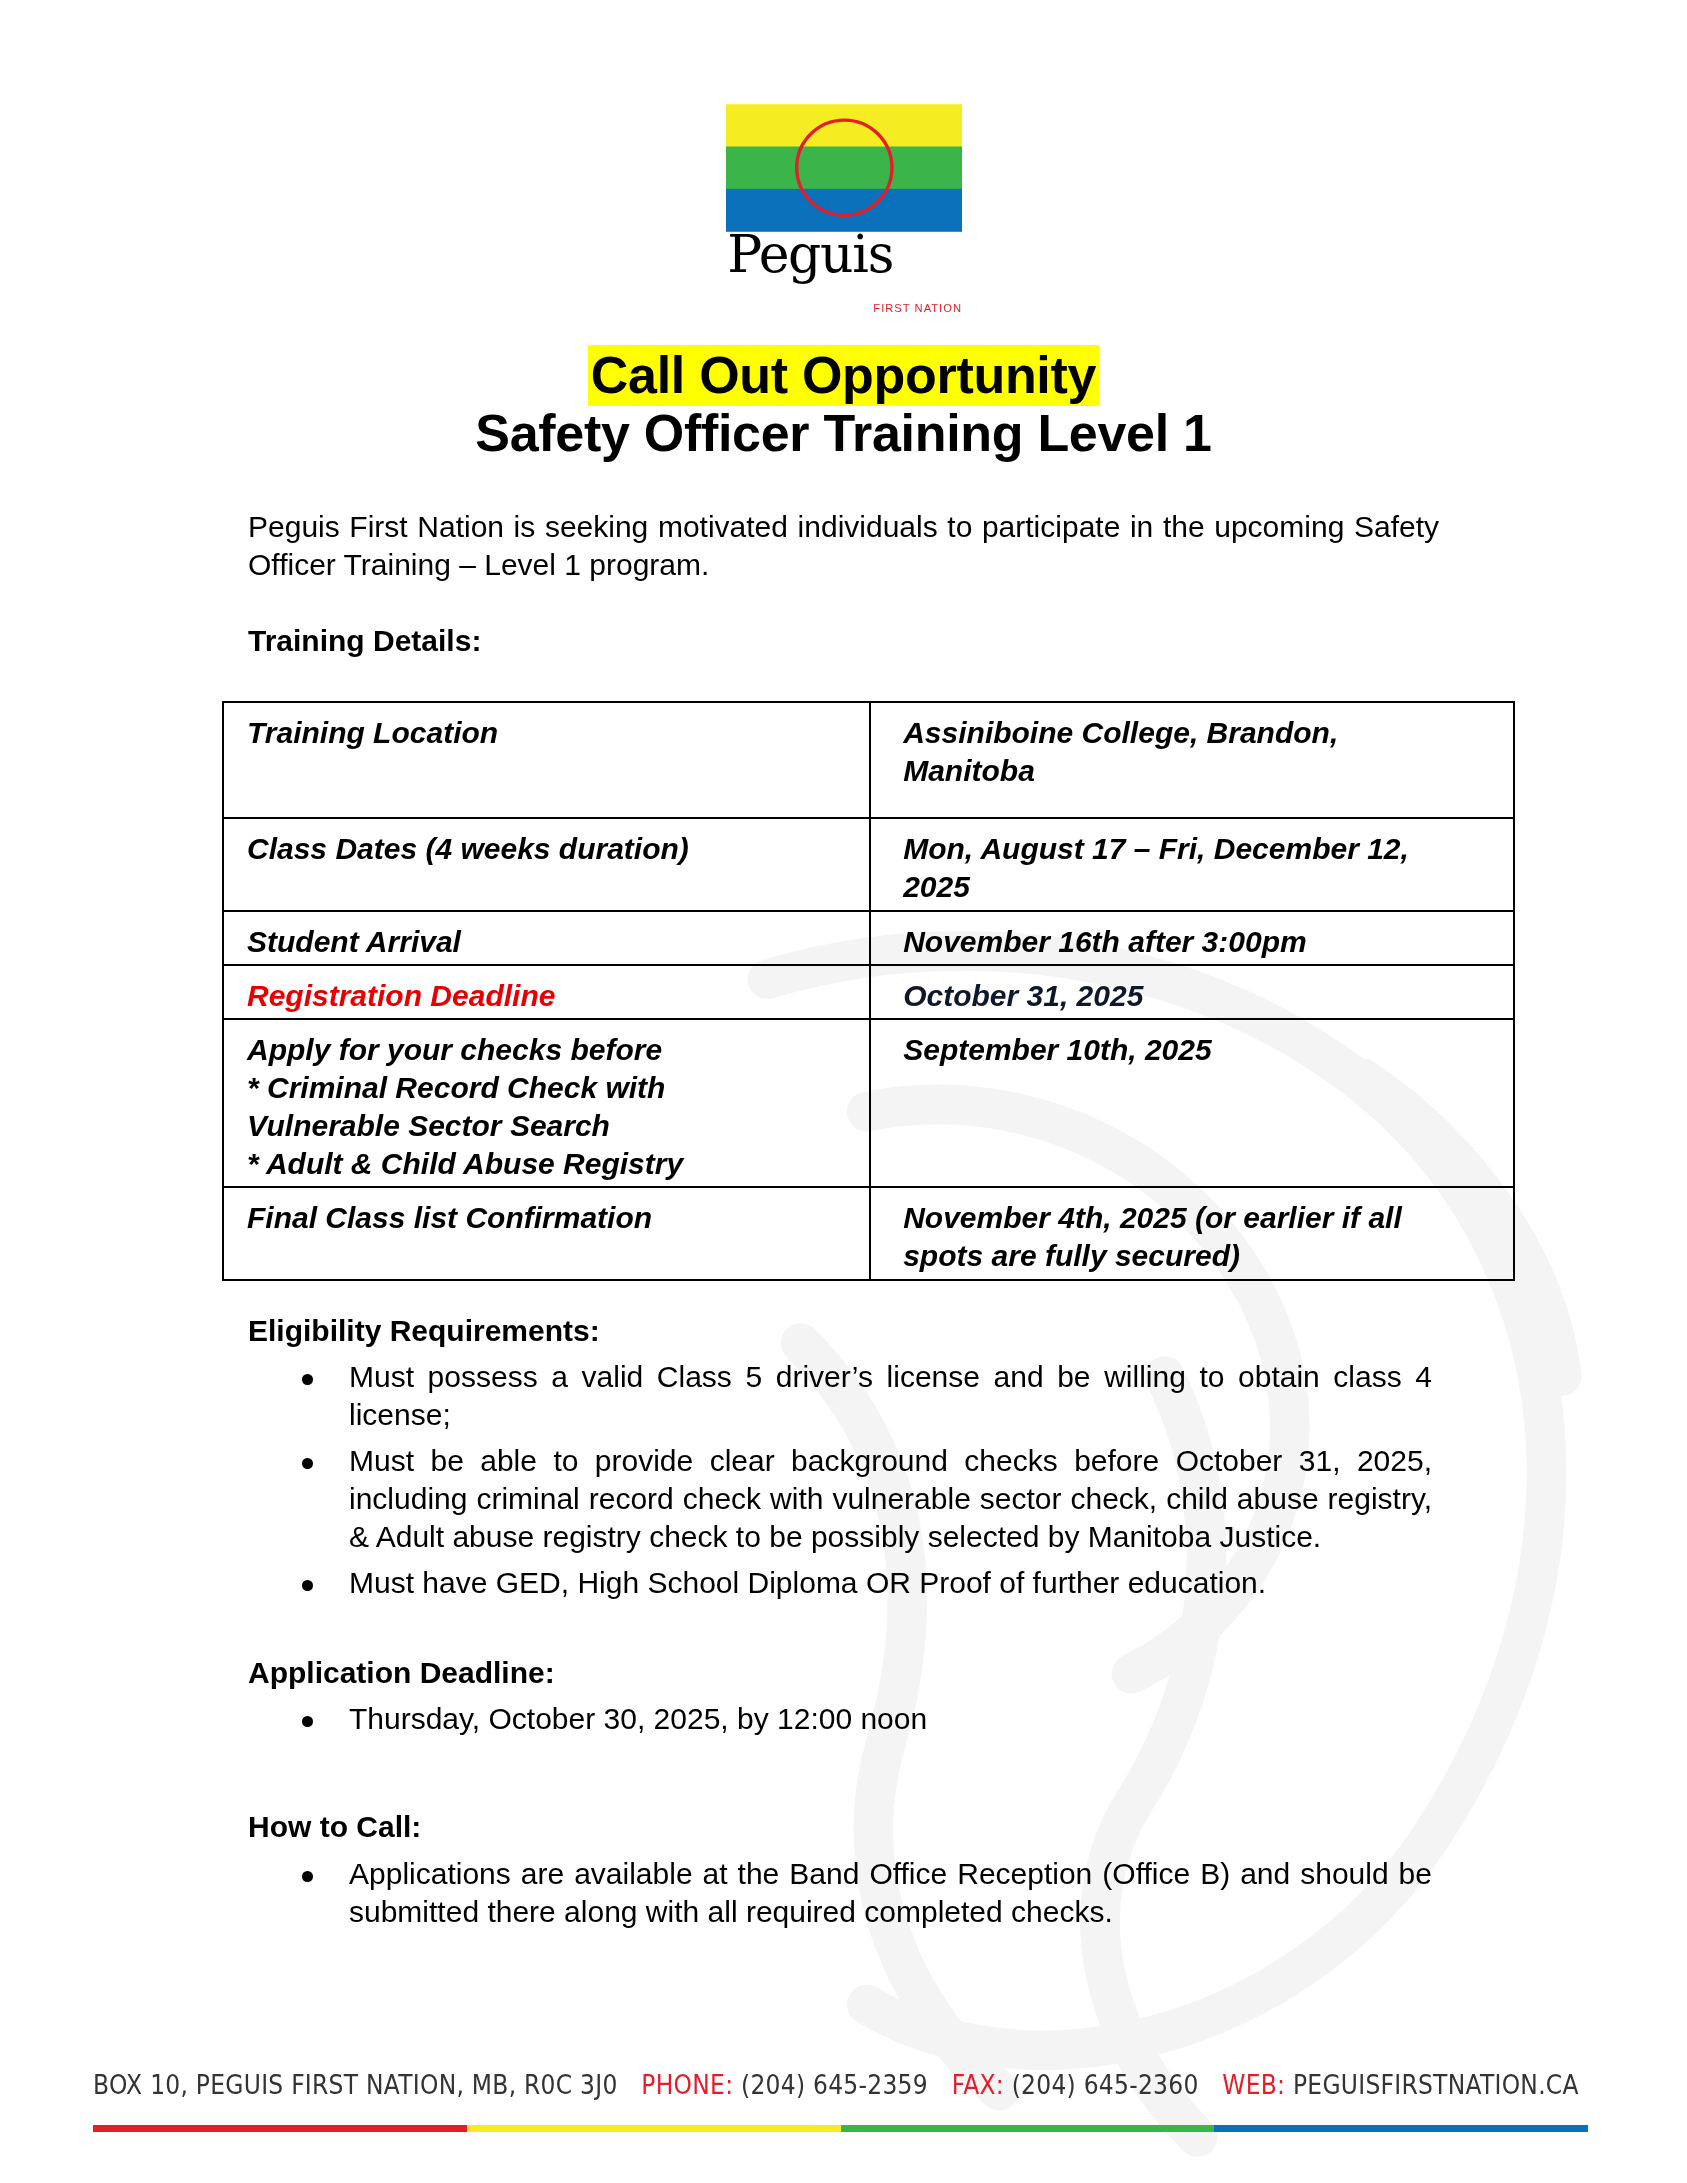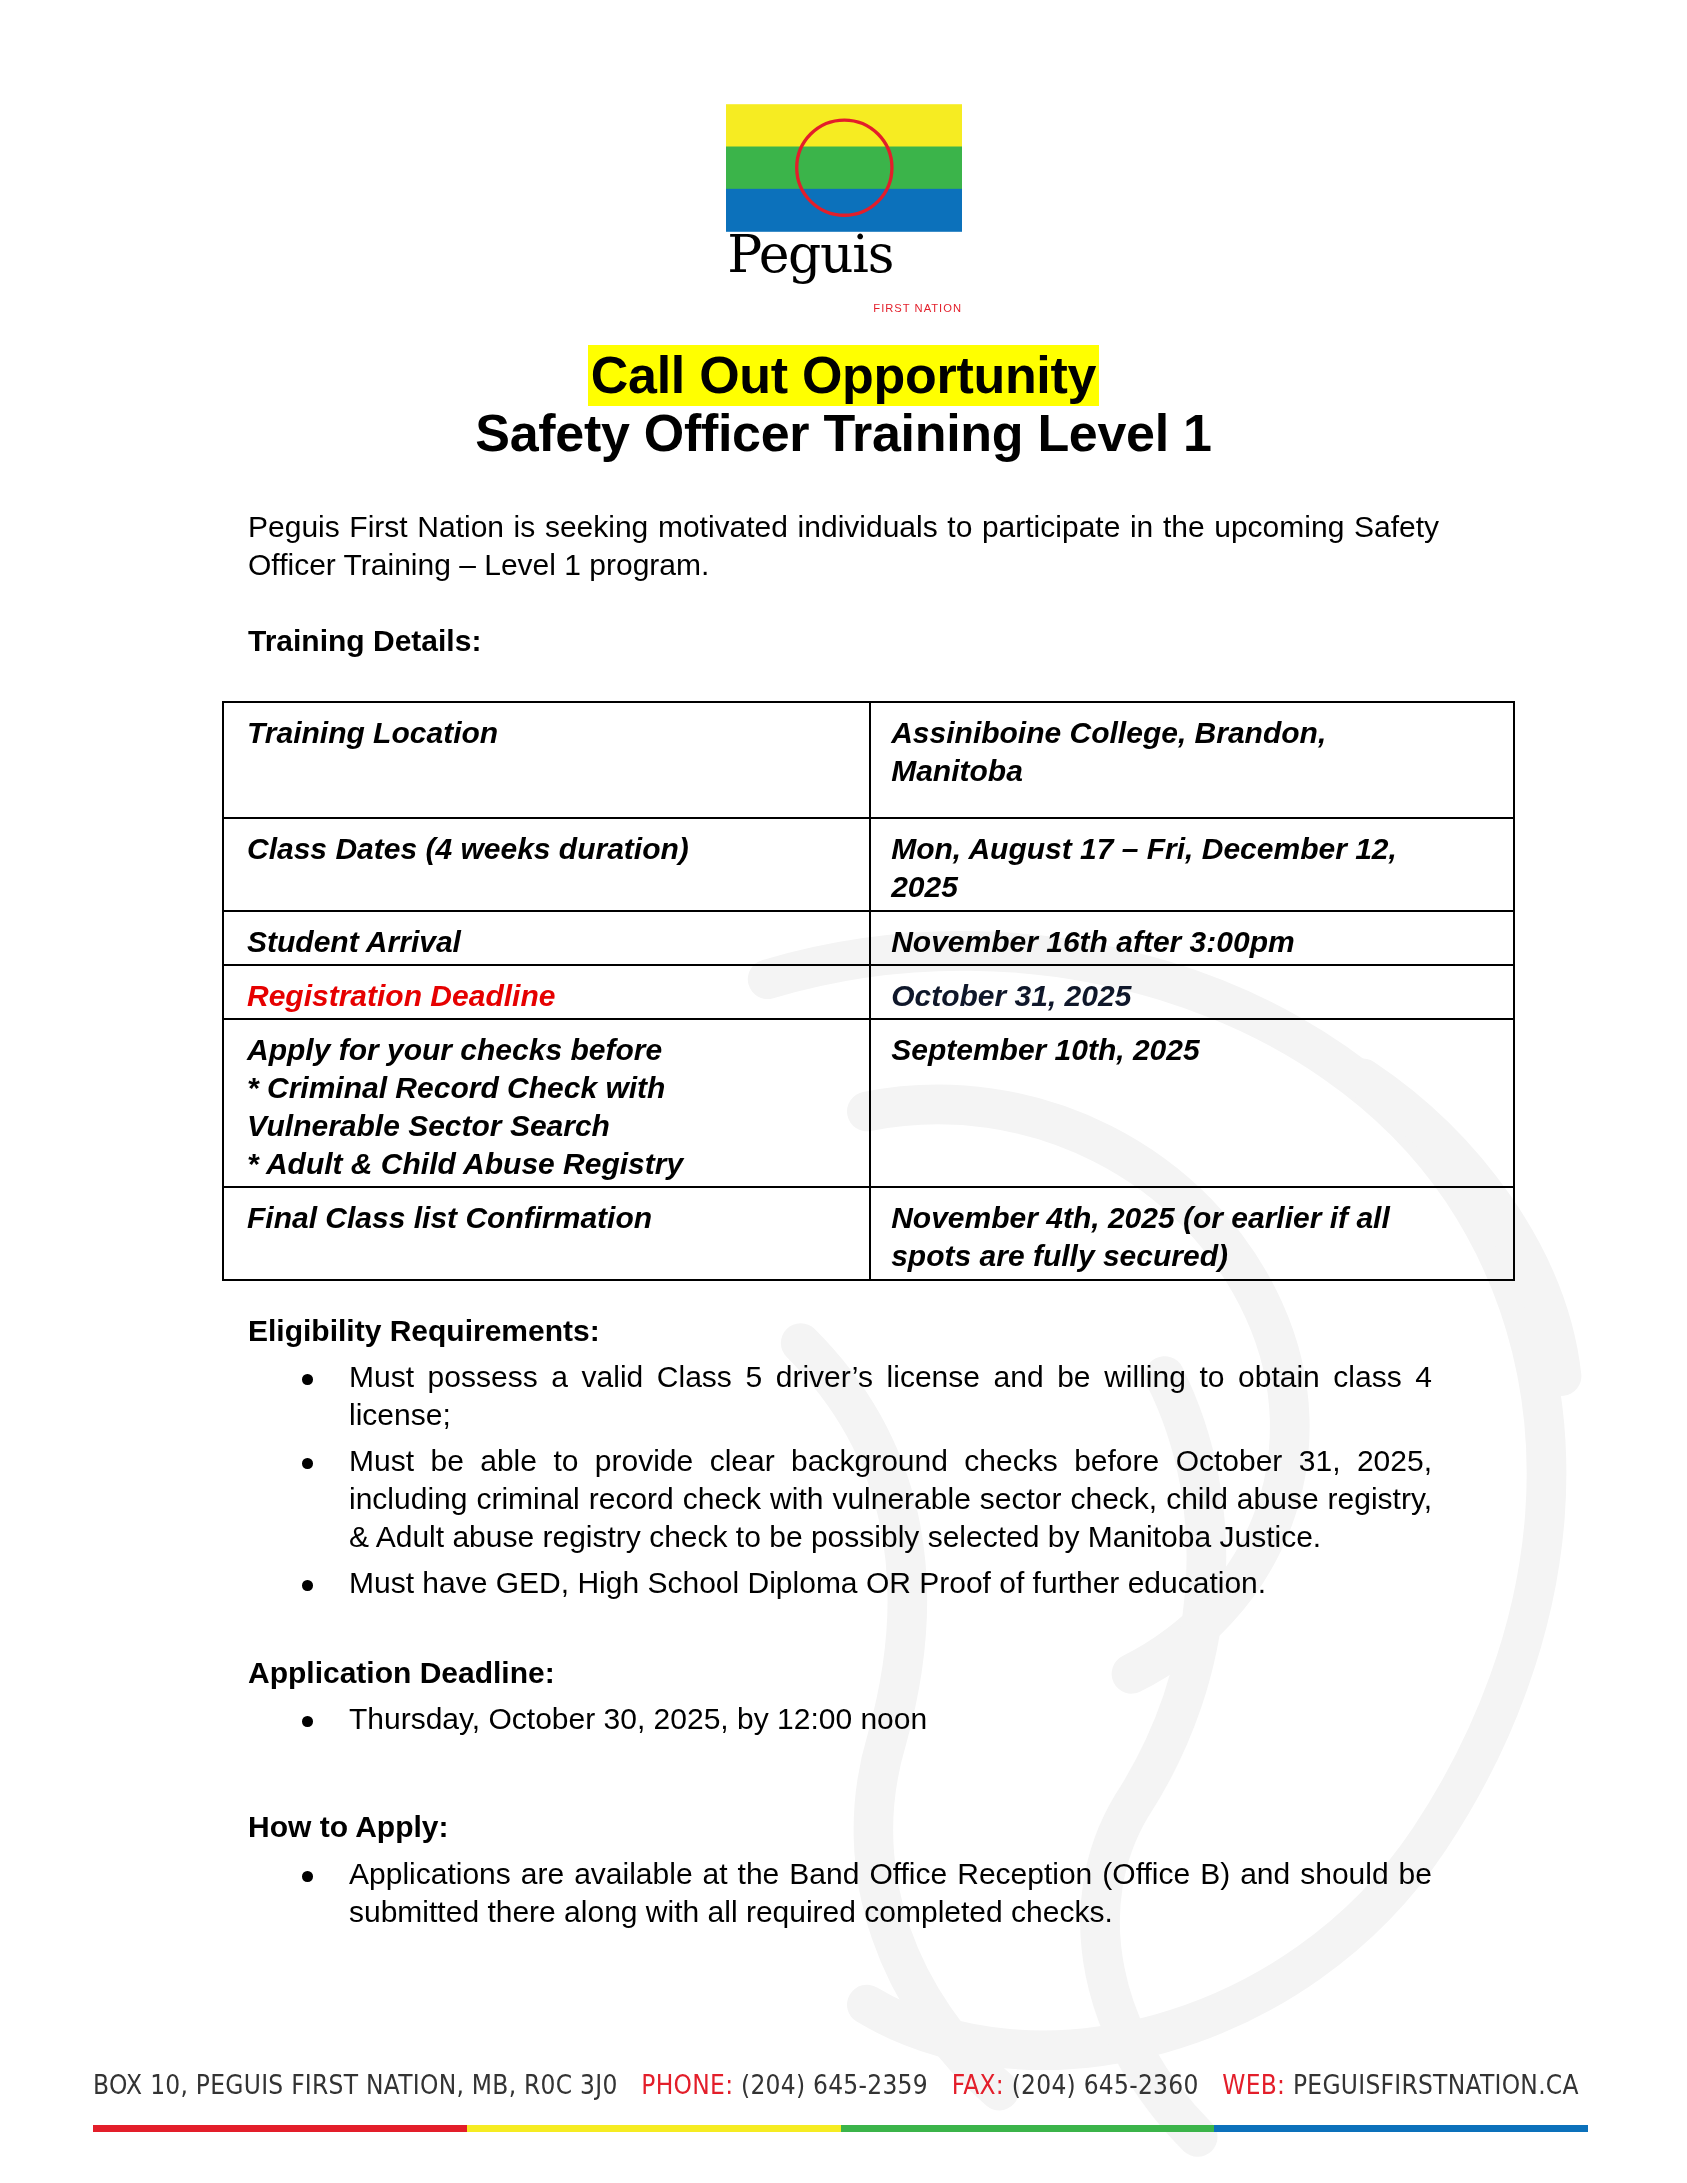--- a/index.html
+++ b/index.html
@@ -28,21 +28,21 @@
   .para { position: absolute; left: 248px; width: 1191px; font-size: 30px; line-height: 38px; }
   .justify { text-align: justify; text-align-last: left; }
   .heading { position: absolute; left: 248px; font-size: 30px; font-weight: bold; line-height: 38px; }
 
   
   #details-table { position: absolute; left: 222px; top: 701px; width: 1293px;
                    border-collapse: collapse; }
   #details-table td { border: 2.6px solid #000; vertical-align: top; font-weight: bold; font-style: italic;
                       font-size: 30px; line-height: 38px; padding: 11.2px 13.2px 0 23px; }
   #details-table td.c1 { width: 609px; }
-  #details-table td.c2 { padding-left: 20px; }
+  #details-table td.c2 { padding-left: 32px; }
   .red { color: #e60000; }
   .cell-line { display: block; }
 
   
   .bullets { position: absolute; left: 248px; width: 1184px; list-style: none; margin: 0; padding: 0;
              font-size: 30px; line-height: 38px; }
   .bullets li { position: relative; padding-left: 101px; text-align: justify; text-align-last: left; margin-top: 8px; }
   .bullets li .dot { position: absolute; left: 54px; top: 16px; width: 10.6px; height: 10.6px;
                      background: #000; border-radius: 50%; }
 
@@ -152,21 +152,21 @@
   <li><span class="dot"></span><span>Must possess a valid Class 5 driver’s license and be willing to obtain class 4 license;</span></li>
   <li><span class="dot"></span><span>Must be able to provide clear background checks before October 31, 2025, including criminal record check with vulnerable sector check, child abuse registry, &amp; Adult abuse registry check to be possibly selected by Manitoba Justice.</span></li>
   <li><span class="dot"></span><span>Must have GED, High School Diploma OR Proof of further education.</span></li>
 </ul>
 
 <div class="heading" style="top: 1654px;">Application Deadline:</div>
 <ul class="bullets" style="top: 1692px;">
   <li><span class="dot"></span><span>Thursday, October 30, 2025, by 12:00 noon</span></li>
 </ul>
 
-<div class="heading" style="top: 1808px;">How to Apply:</div>
+<div class="heading" style="top: 1808px;">How to Call:</div>
 <ul class="bullets" style="top: 1847px;">
   <li><span class="dot"></span><span>Applications are available at the Band Office Reception (Office B) and should be submitted there along with all required completed checks.</span></li>
 </ul>
 
 <div id="footer" style="transform: scaleX(0.867562);">
   <span>BOX 10, PEGUIS FIRST NATION, MB, R0C 3J0</span><span class="gap"></span>
   <span class="lbl" style="color: rgb(227, 30, 42);">PHONE:</span>
   <span>(204) 645-2359</span><span class="gap"></span>
   <span class="lbl" style="color: rgb(227, 30, 42);">FAX:</span>
   <span>(204) 645-2360</span><span class="gap"></span>

